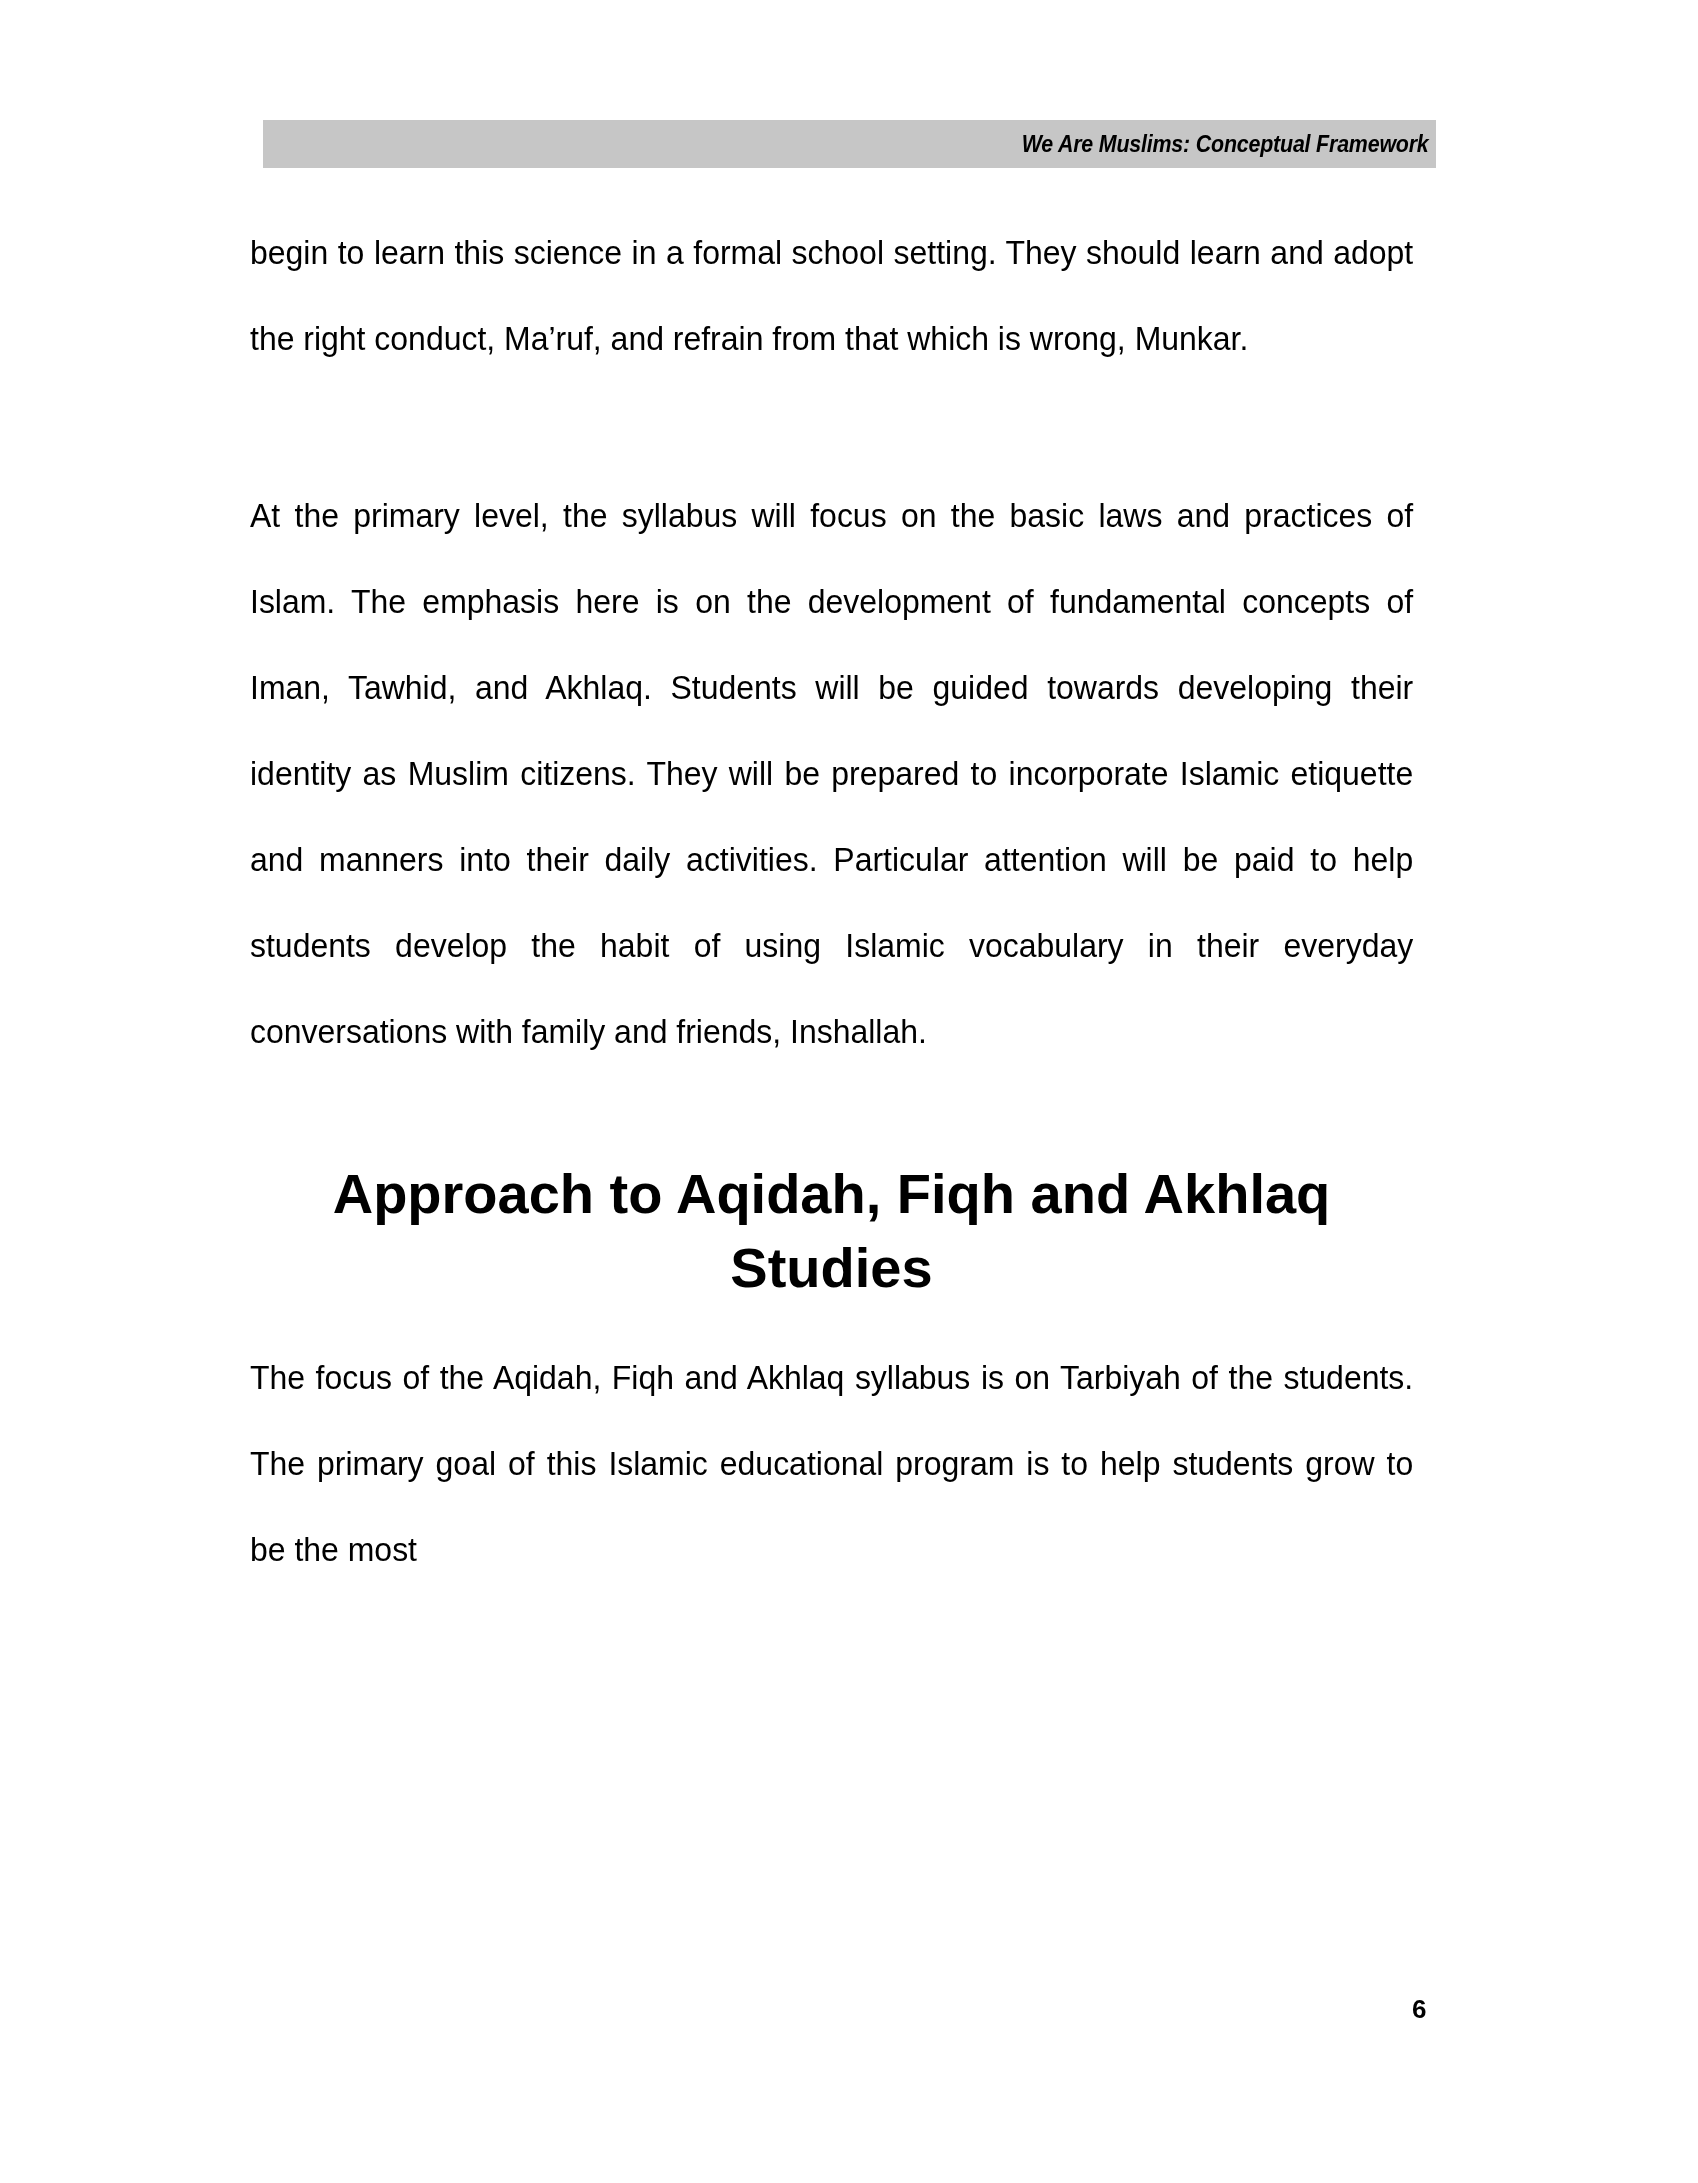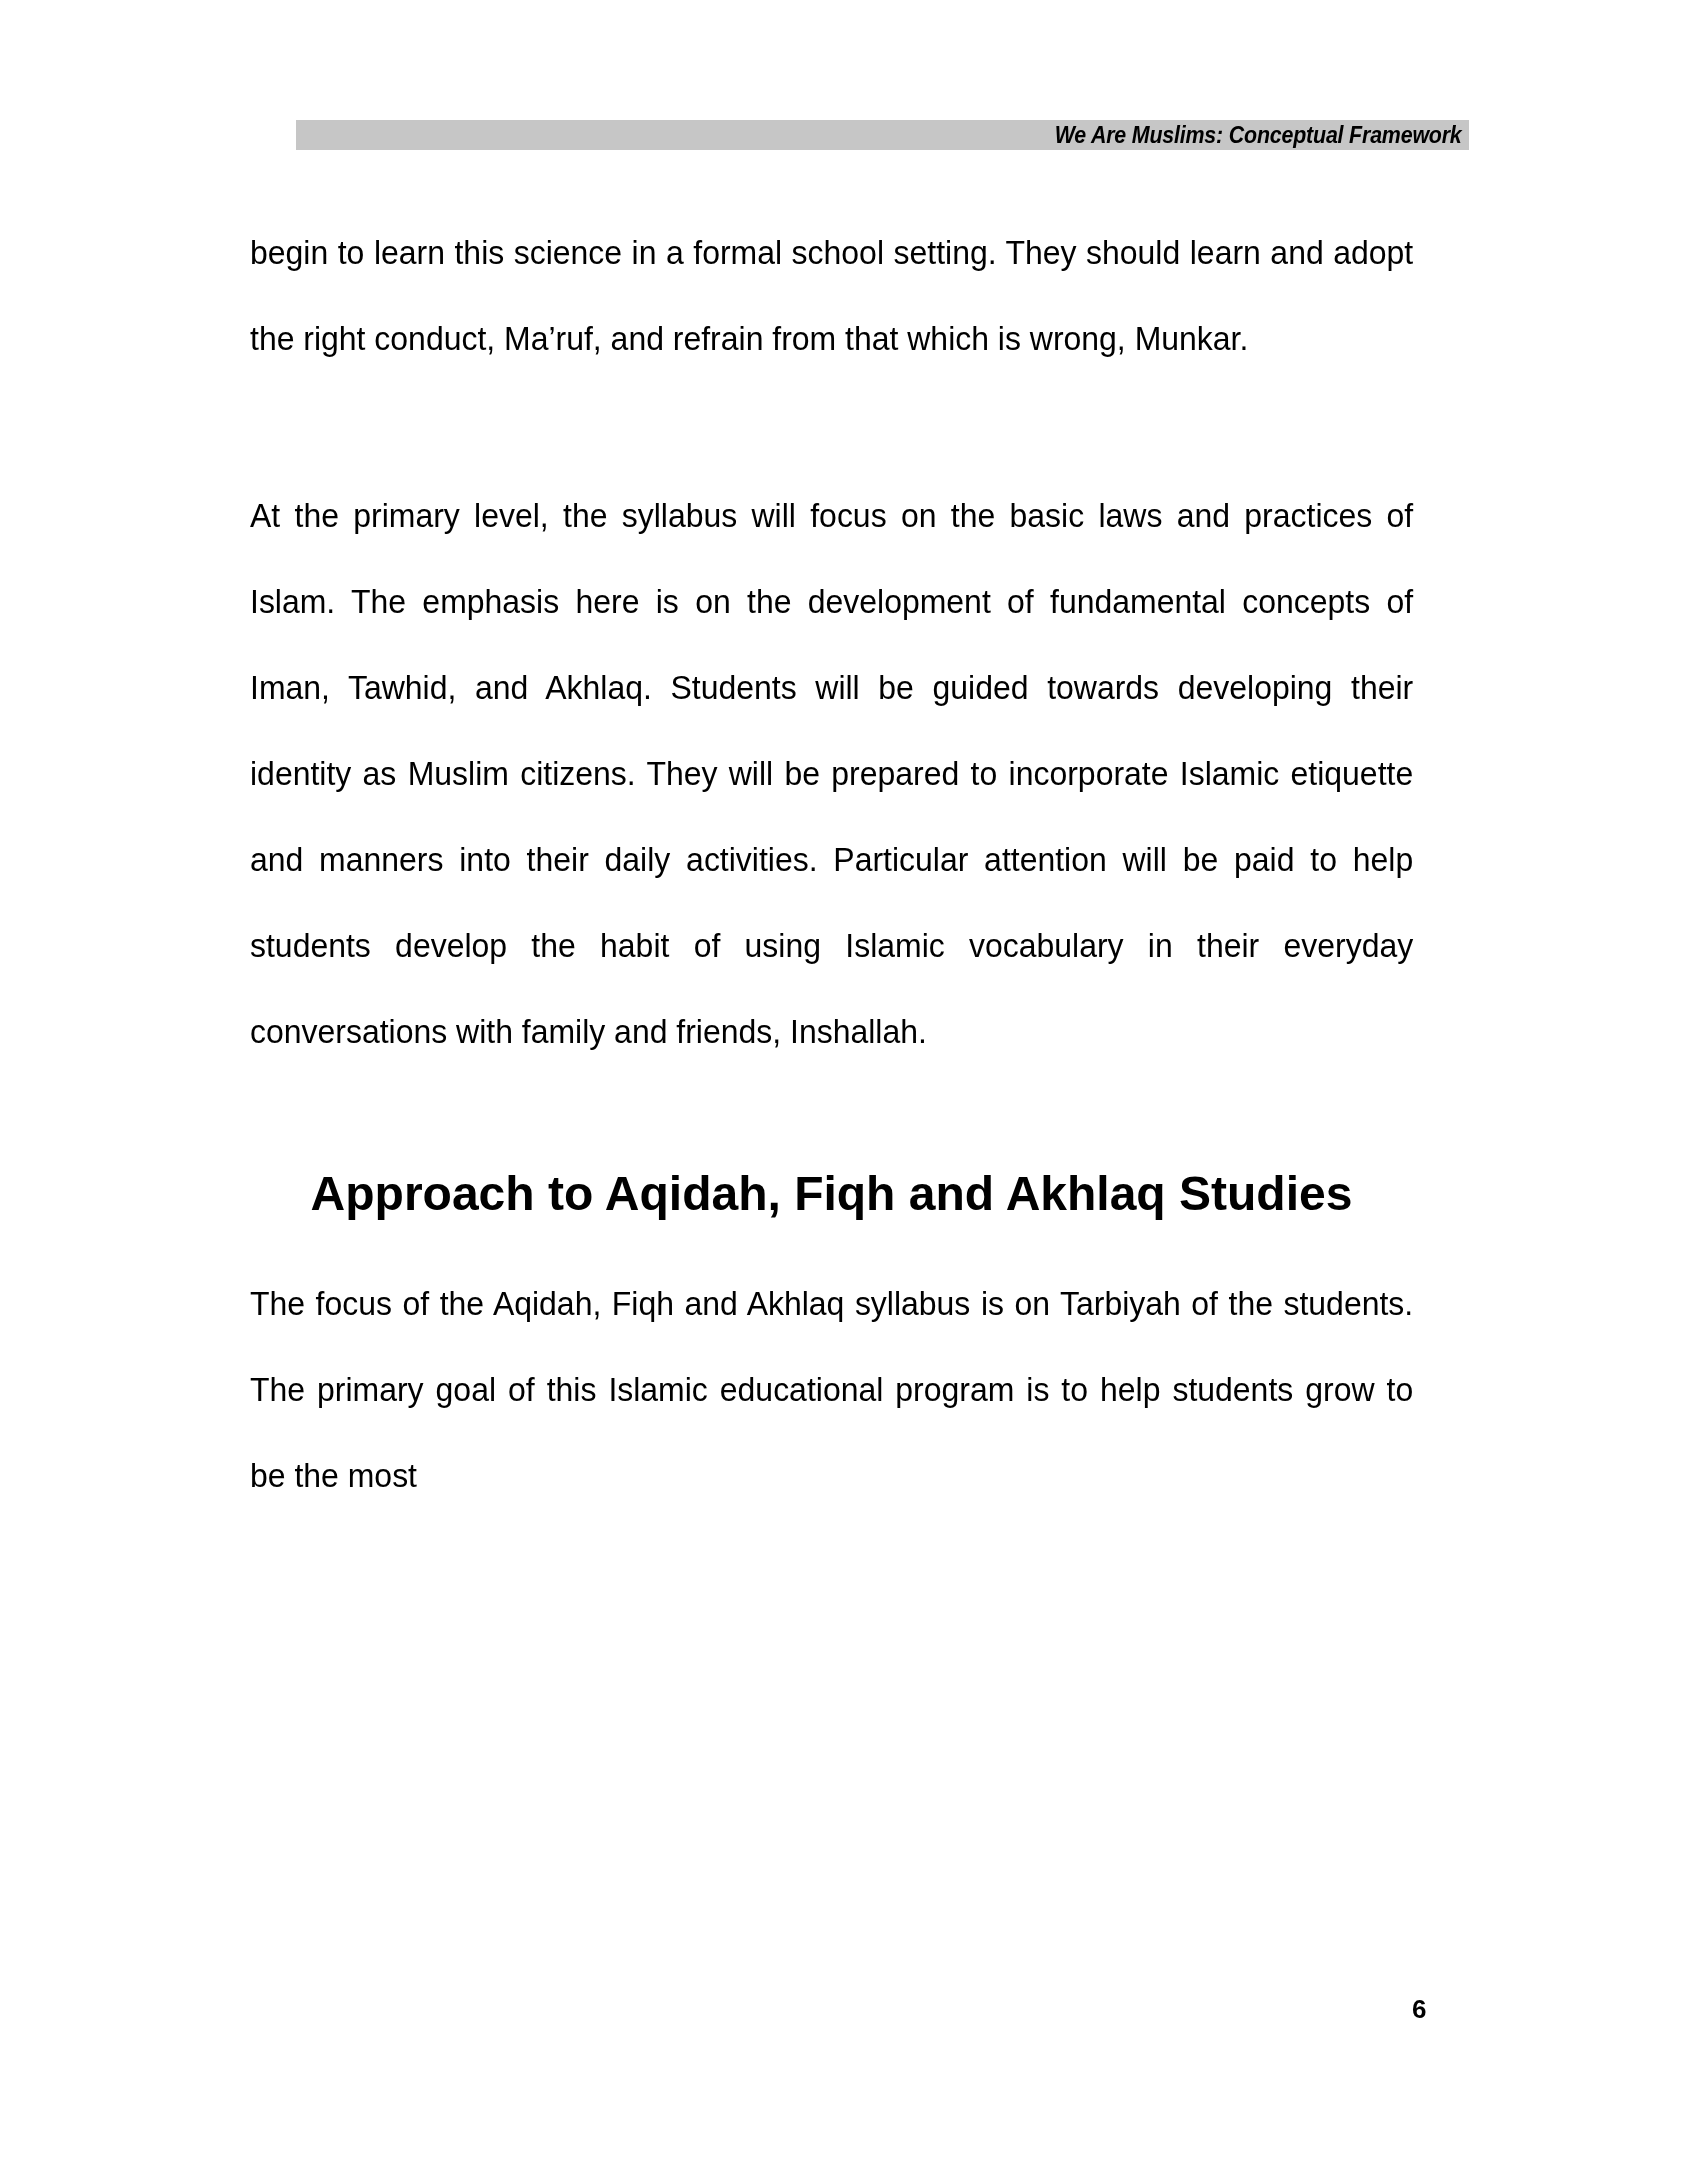--- a/index.html
+++ b/index.html
@@ -17,28 +17,27 @@
     font-family: "Liberation Sans", sans-serif;
     color: #000000;
   }
 
   
   .header-band {
     position: absolute;
     left: 263px;
     top: 120px;
     width: 1173px;
-    height: 30px;
+    height: 48px;
     background: #c6c6c6;
     display: flex;
     align-items: center;
     justify-content: flex-end;
     box-sizing: border-box;
     padding-right: 7.8px;
-    margin-left: 33px;
   }
 
   .header-text {
     font-family: "Liberation Sans", sans-serif;
     font-size: 23px;
     font-weight: bold;
     font-style: italic;
     letter-spacing: -0.2px;
     white-space: nowrap;
     line-height: 1;
@@ -71,21 +70,21 @@
     text-align-last: left;
   }
 
   .gap-1 { height: 91px; }
   .gap-2 { height: 83px; }
   .gap-3 { height: 29px; }
 
   
   .section-heading {
     font-family: "Liberation Sans", sans-serif;
-    font-size: 48px;
+    font-size: 56px;
     font-weight: bold;
     line-height: 74px;
     text-align: center;
     margin: 0;
     padding: 0 58px;
     color: #000000;
   }
 
   
   .footer-band {

